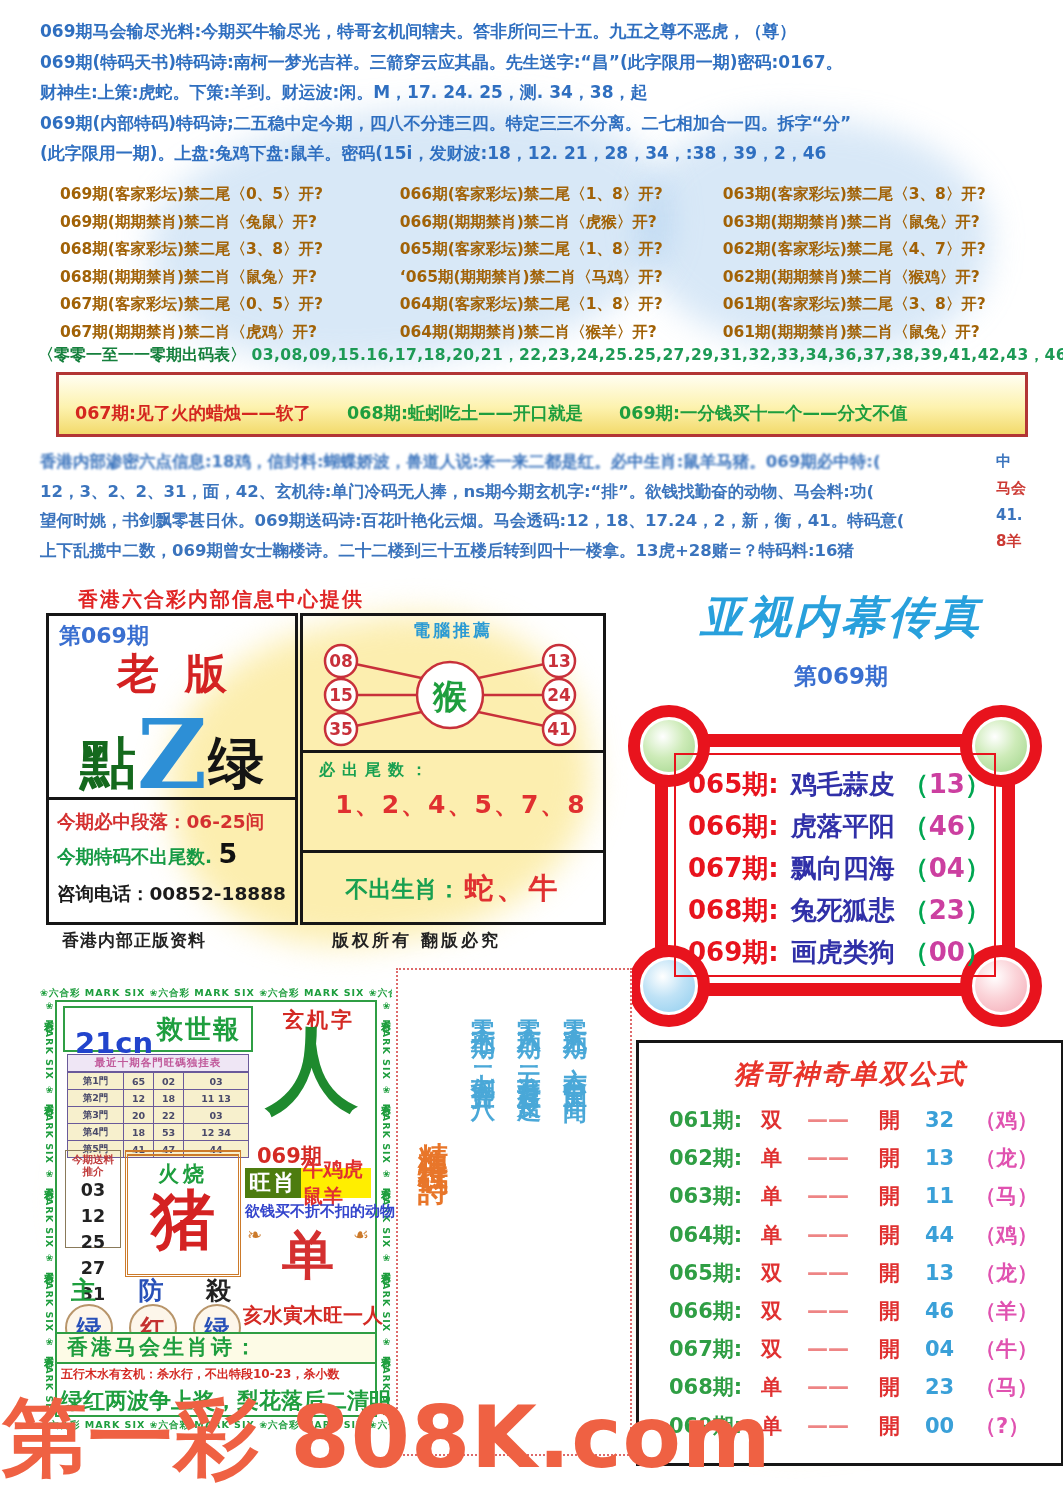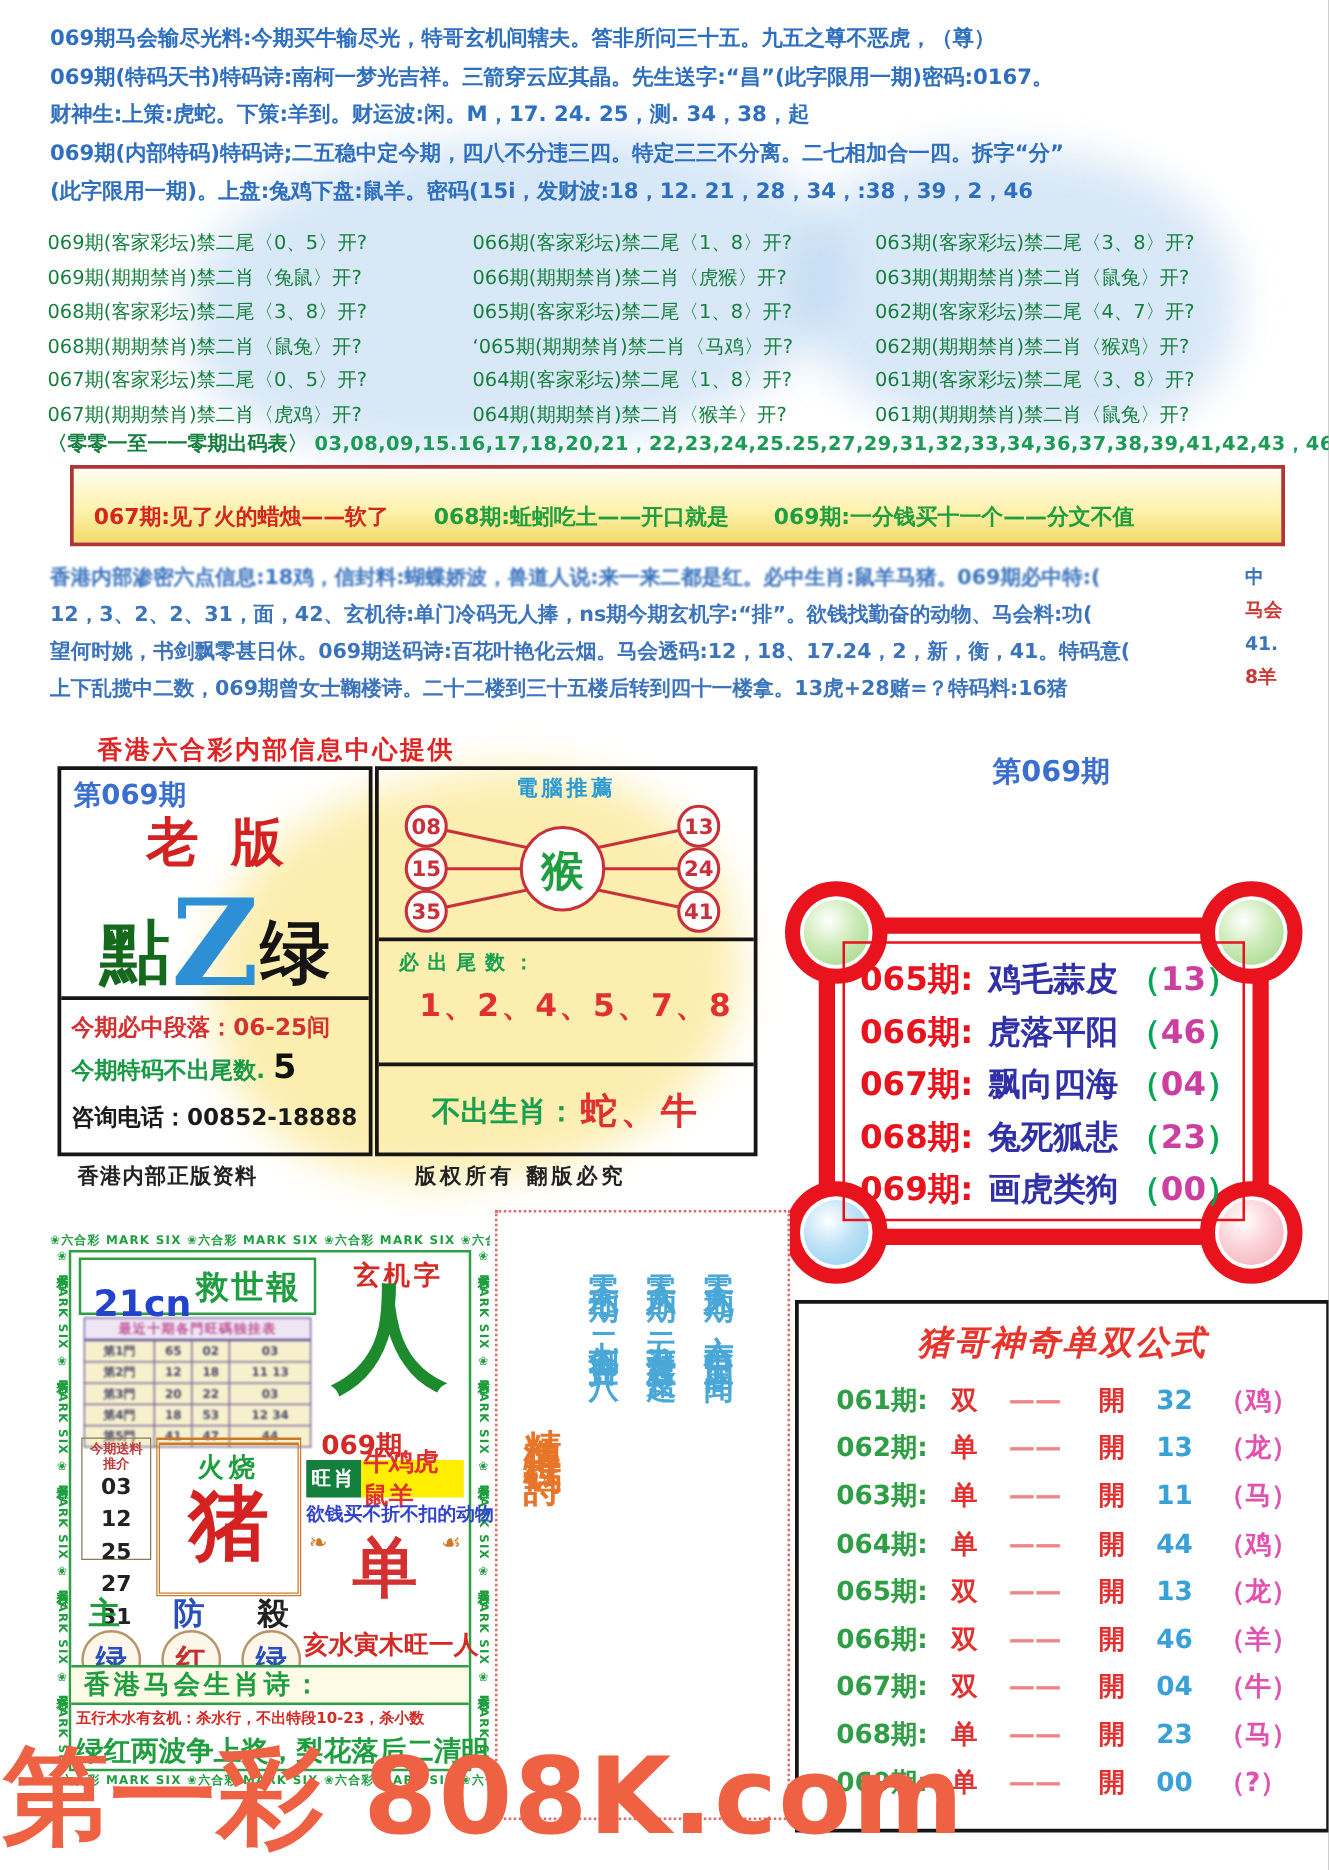--- a/index.html
+++ b/index.html
@@ -7,21 +7,21 @@
         font-family:"DejaVu Sans","Liberation Sans",sans-serif;margin:0 auto;}
   .wm{position:absolute;border-radius:45%;filter:blur(16px);z-index:0;pointer-events:none;}
   .sec{position:absolute;z-index:1;}
 
   
   .topnotes{left:40px;top:16px;width:1005px;color:#2f6fc0;font-size:17px;font-weight:bold;line-height:30.5px;}
   .topnotes div{white-space:nowrap;}
 
   
   .bancols{left:38px;top:181px;width:1010px;display:flex;}
-  .bancol{color:#15803d;font-weight:normal;font-size:15.5px;line-height:27.5px;}
+  .bancol{color:#a16207;font-weight:bold;font-size:15.5px;line-height:27.5px;margin-left:22px;}
   .bancol div{white-space:nowrap;}
   .bc1{width:340px}.bc2{width:322px}.bc3{width:348px}
 
   
   .chuma{left:38px;top:345px;width:1010px;white-space:nowrap;font-weight:bold;}
   .chuma .lbl{color:#15803d;font-size:16px;}
   .chuma .nums{color:#1d9a55;font-size:15.5px;letter-spacing:.4px;}
 
   
   .riddlebox{left:56px;top:372px;width:940px;height:50px;border:3px solid #b23535;
@@ -115,21 +115,21 @@
   .sv-fire{color:#1e9e3e;font-size:21px;font-weight:900;letter-spacing:4px;margin-top:4px;}
   .sv-pigchar{color:#d42222;font-size:64px;font-weight:900;line-height:1.0;}
   .sv-zfs{position:absolute;left:14px;top:272px;width:160px;display:flex;justify-content:space-between;font-size:25px;font-weight:900;}
   .sv-zhu{color:#1e9e3e}.sv-fang{color:#2850b8}.sv-sha{color:#222}
   .sv-circles{position:absolute;left:8px;top:302px;width:176px;display:flex;justify-content:space-between;}
   .sv-circ{width:44px;height:44px;border-radius:50%;border:2px solid #b8956a;background:#fdf6ea;
      display:flex;align-items:center;justify-content:center;font-size:25px;font-weight:900;}
   .sv-circ.c1,.sv-circ.c3{color:#2850b8}.sv-circ.c2{color:#c43030}
   .sv-period{position:absolute;left:200px;top:140px;color:#d42a24;font-size:21px;font-weight:900;}
   .sv-wang{position:absolute;left:188px;top:166px;right:4px;display:flex;height:30px;}
-  .sv-wanglbl{background:#15803d;color:#fff;font-size:16px;font-weight:900;display:flex;align-items:center;padding:0 4px;letter-spacing:2px;}
+  .sv-wanglbl{background:#4d7c0f;color:#fff;font-size:22px;font-weight:900;display:flex;align-items:center;padding:0 4px;letter-spacing:2px;}
   .sv-wangval{background:#ffee00;color:#e03030;font-size:20px;font-weight:900;display:flex;align-items:center;padding:0 2px;flex:1;}
   .sv-money{position:absolute;left:188px;top:200px;right:2px;color:#3344cc;font-size:15px;font-weight:bold;white-space:nowrap;}
   .sv-dan{position:absolute;left:188px;top:222px;right:4px;height:76px;text-align:center;}
   .sv-danorn{color:#cc7a2a;font-size:18px;position:absolute;top:0;}
   .sv-danorn.o1{left:2px}.sv-danorn.o2{right:2px}
   .sv-danchar{color:#d43030;font-size:52px;font-weight:900;line-height:1.2;}
   .sv-hai{position:absolute;left:186px;top:300px;color:#d42a24;font-size:20px;font-weight:900;white-space:nowrap;}
   .sv-poem{position:absolute;left:0;right:0;top:330px;height:28px;background:#fdfbe6;border-top:2px solid #2f9e44;border-bottom:2px solid #2f9e44;
      color:#1e9e3e;font-size:21px;font-weight:900;letter-spacing:3px;line-height:27px;padding-left:10px;}
   .sv-wuxing{position:absolute;left:4px;top:364px;color:#d42a24;font-size:12px;font-weight:900;white-space:nowrap;}
@@ -279,20 +279,21 @@
       <div class="cp-tails">1、2、4、5、7、8</div>
     </div>
     <div class="cp-cell3">
       <span class="cp-alabel">不出生肖：</span>
       <span class="cp-avoid">蛇、牛</span>
     </div>
   </div>
   <div class="sec cp-footer">版权所有  翻版必究</div>
 
   <div class="sec atv">
+    <div class="atv-title">亚视内幕传真</div>
     <div class="atv-period">第069期</div>
     <div class="atv-frame">
       <div class="corner c-tl">
           <div class="ball green"></div>
         </div>
       <div class="corner c-tr">
           <div class="ball green"></div>
         </div>
       <div class="corner c-bl">
           <div class="ball blue"></div>

